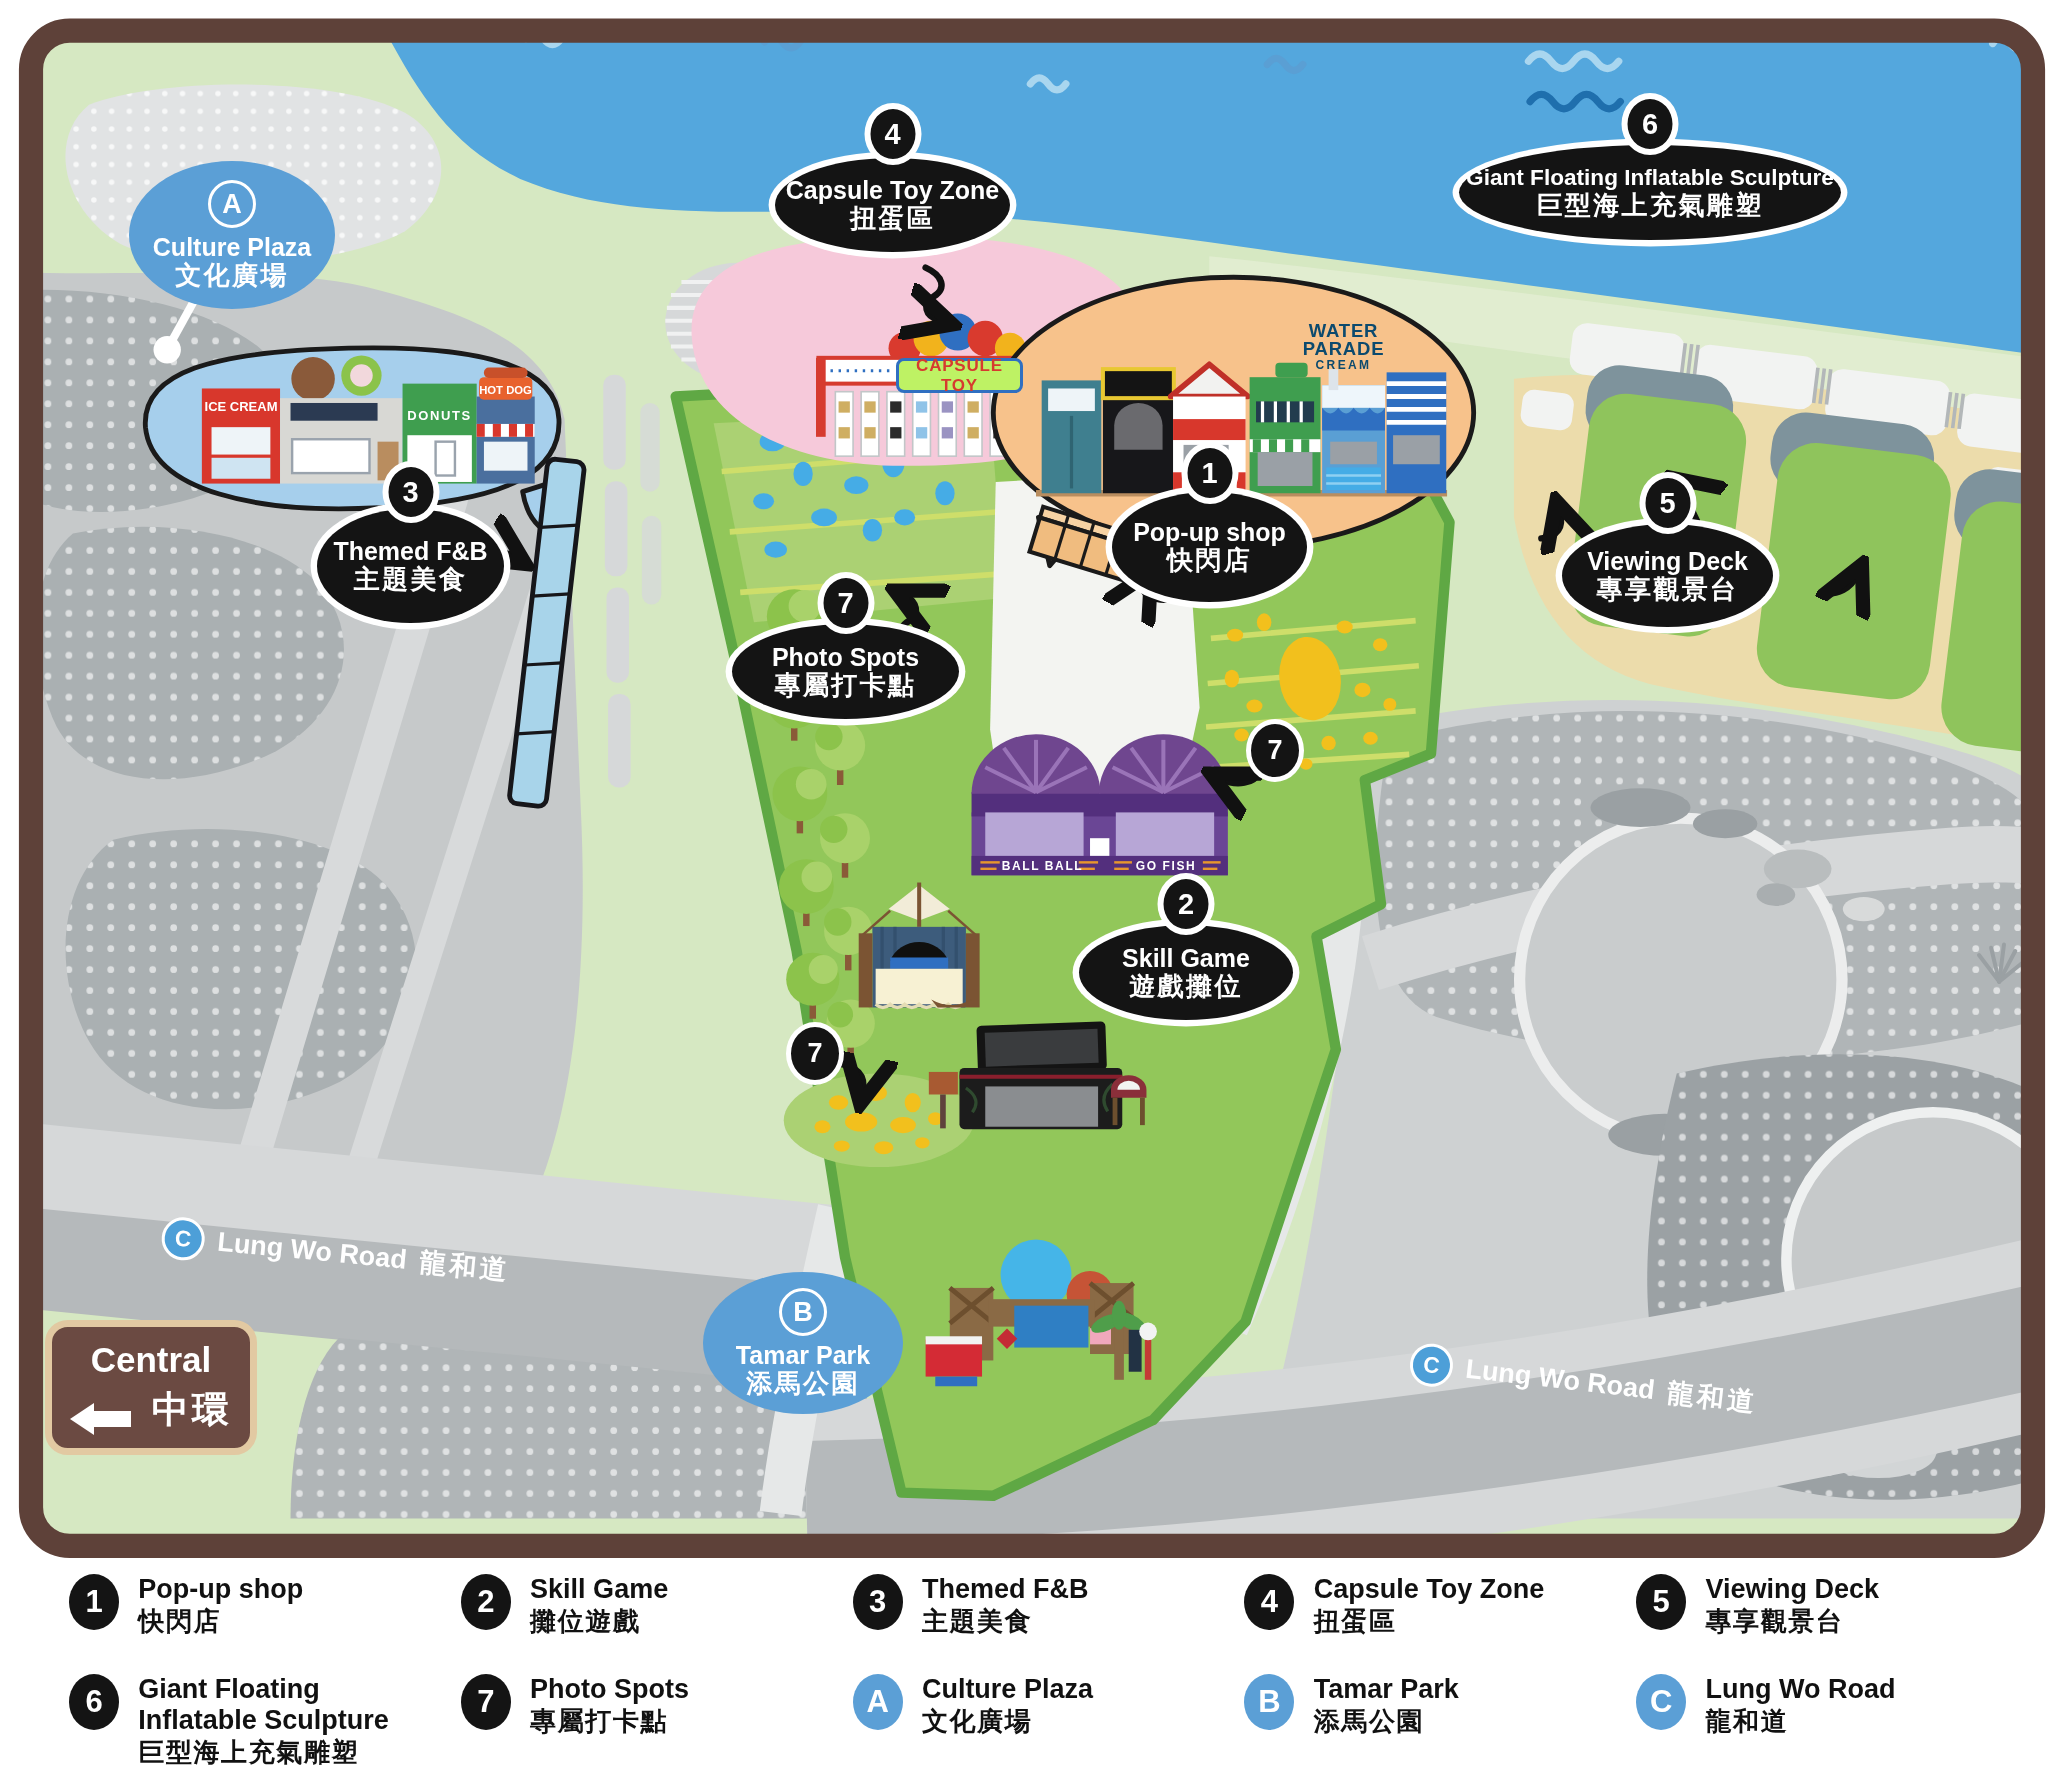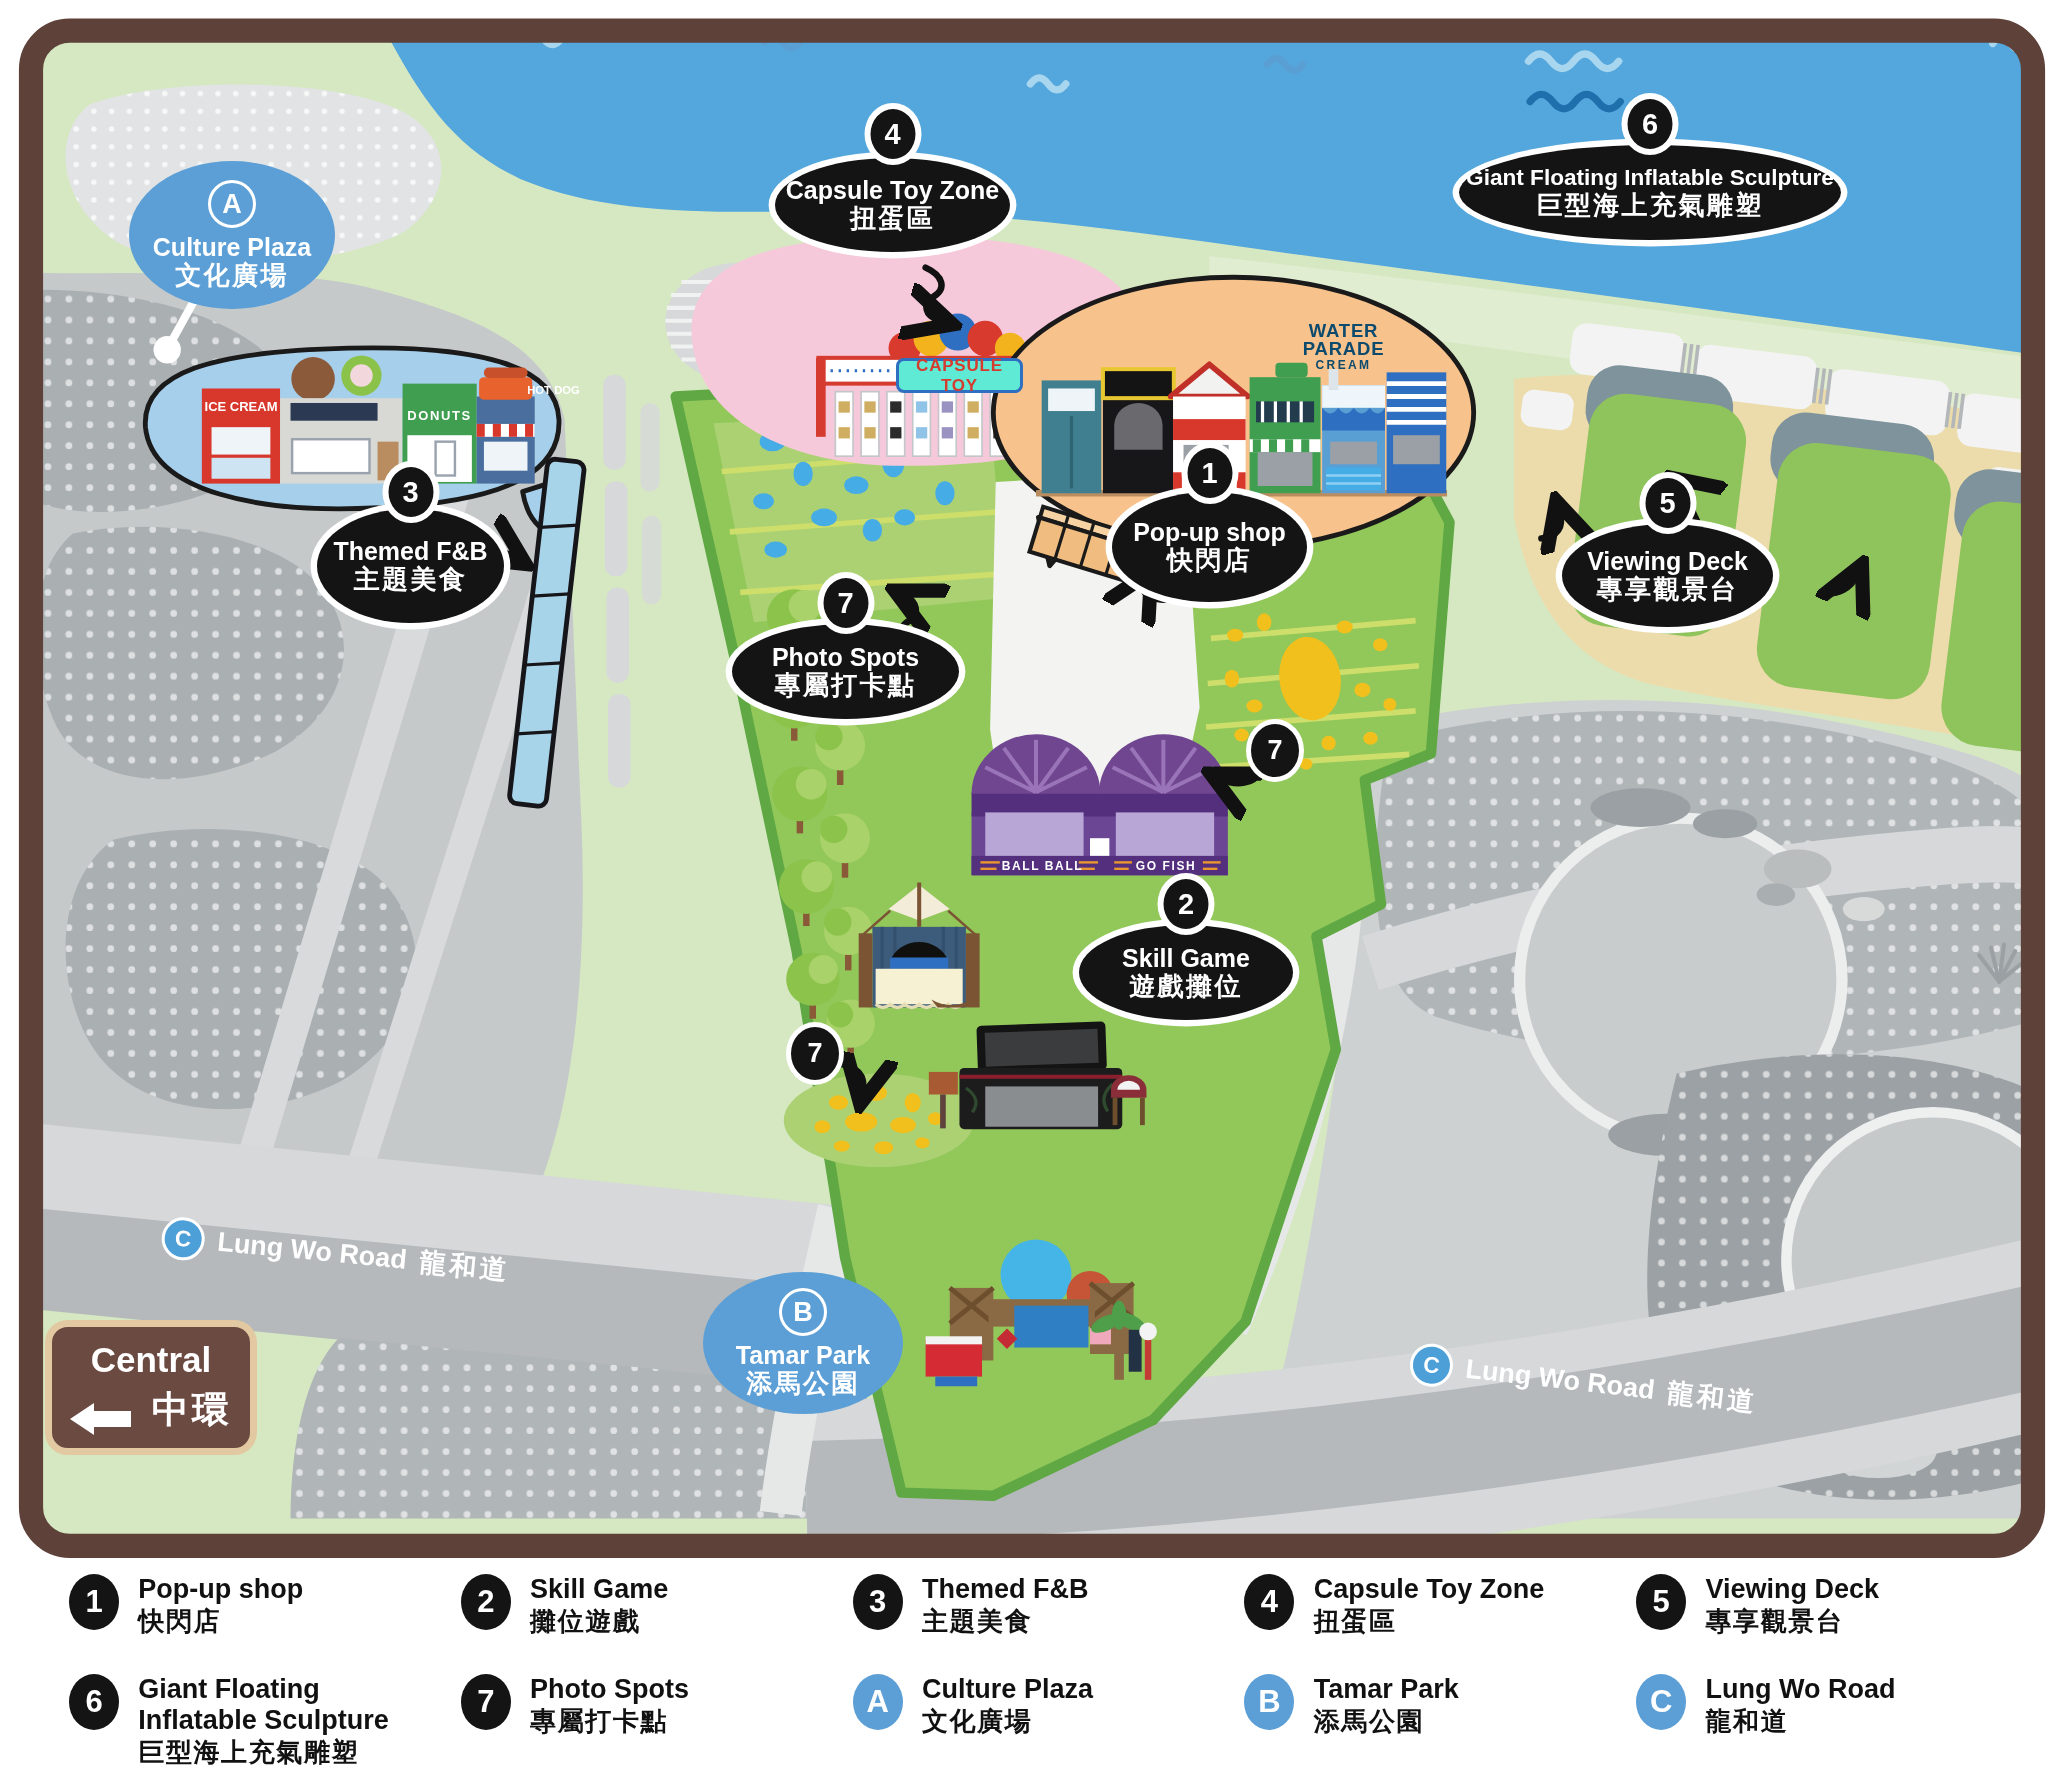--- a/index.html
+++ b/index.html
@@ -32,21 +32,21 @@
            display:flex;flex-direction:column;align-items:center;justify-content:center;gap:4.8px;z-index:35;
            font-weight:800;}
   .dirsign .en{font-size:35px;}
   .dirsign .row{display:flex;align-items:flex-end;gap:21px;font-size:37px;letter-spacing:3.2px;}
   .arrow{display:flex;align-items:center;}
   .arrow .head-l{width:0;height:0;border-top:16px solid transparent;border-bottom:16px solid transparent;border-right:24px solid #fff;}
   .arrow .head-r{width:0;height:0;border-top:16px solid transparent;border-bottom:16px solid transparent;border-left:24px solid #fff;}
   .arrow .shaft{width:37px;height:16px;background:#fff;}
   
   .illus{position:absolute;z-index:20;font-weight:800;display:flex;align-items:center;justify-content:center;text-align:center;}
-  .capsule-sign{left:896px;top:358px;width:121px;height:29px;background:#5eead4;border:3.2px solid #2f6fc1;
+  .capsule-sign{left:896px;top:358px;width:121px;height:29px;background:#bef264;border:3.2px solid #2f6fc1;
                 border-radius:8px;color:#d63b2f;font-size:17px;letter-spacing:0.8px;}
   .market-sign{left:1267px;top:324px;width:153px;height:44px;flex-direction:column;color:#0c4a6e;line-height:1;}
   .market-sign .l1{font-size:18.5px;letter-spacing:0.8px;}
   .market-sign .l2{font-size:12px;letter-spacing:2.4px;}
   .shopsign{color:#fff;}
   
   .legend{position:absolute;left:69px;top:1574px;width:1959px;display:grid;
           grid-template-columns:repeat(5,1fr);row-gap:35px;z-index:40;}
   .litem{display:flex;gap:19.3px;align-items:flex-start;}
   .lmark{flex:0 0 auto;width:50px;height:56px;border-radius:50%;background:#141414;color:#fff;font-size:31px;
@@ -679,21 +679,21 @@
   </div>
 </div>
 
 <div class="illus capsule-sign">CAPSULE TOY</div>
 <div class="illus market-sign">
   <div class="l1">WATER PARADE</div>
   <div class="l2">CREAM</div>
 </div>
 <div class="illus shopsign" style="left:203px;top:393px;width:76px;height:26px;font-size:13px;">ICE CREAM</div>
 <div class="illus shopsign" style="left:403px;top:403px;width:73px;height:24px;font-size:13px;letter-spacing:1.6px;">DONUTS</div>
-<div class="illus shopsign" style="left:479px;top:379px;width:53px;height:21px;font-size:11.3px;padding-left:48px;">HOT DOG</div>
+<div class="illus shopsign" style="left:479px;top:379px;width:53px;height:21px;font-size:11.3px;">HOT DOG</div>
 <div class="illus shopsign" style="left:998px;top:856px;width:89px;height:19.3px;font-size:12px;letter-spacing:1.6px;">BALL BALL</div>
 <div class="illus shopsign" style="left:1124px;top:856px;width:84px;height:19.3px;font-size:12px;letter-spacing:1.6px;">GO FISH</div>
 
 <div class="legend">
   <div class="litem">
     <div class="lmark">1</div>
     <div class="ltext">
           <span class="en">Pop-up shop</span>
           <span class="zh">快閃店</span>
         </div>

